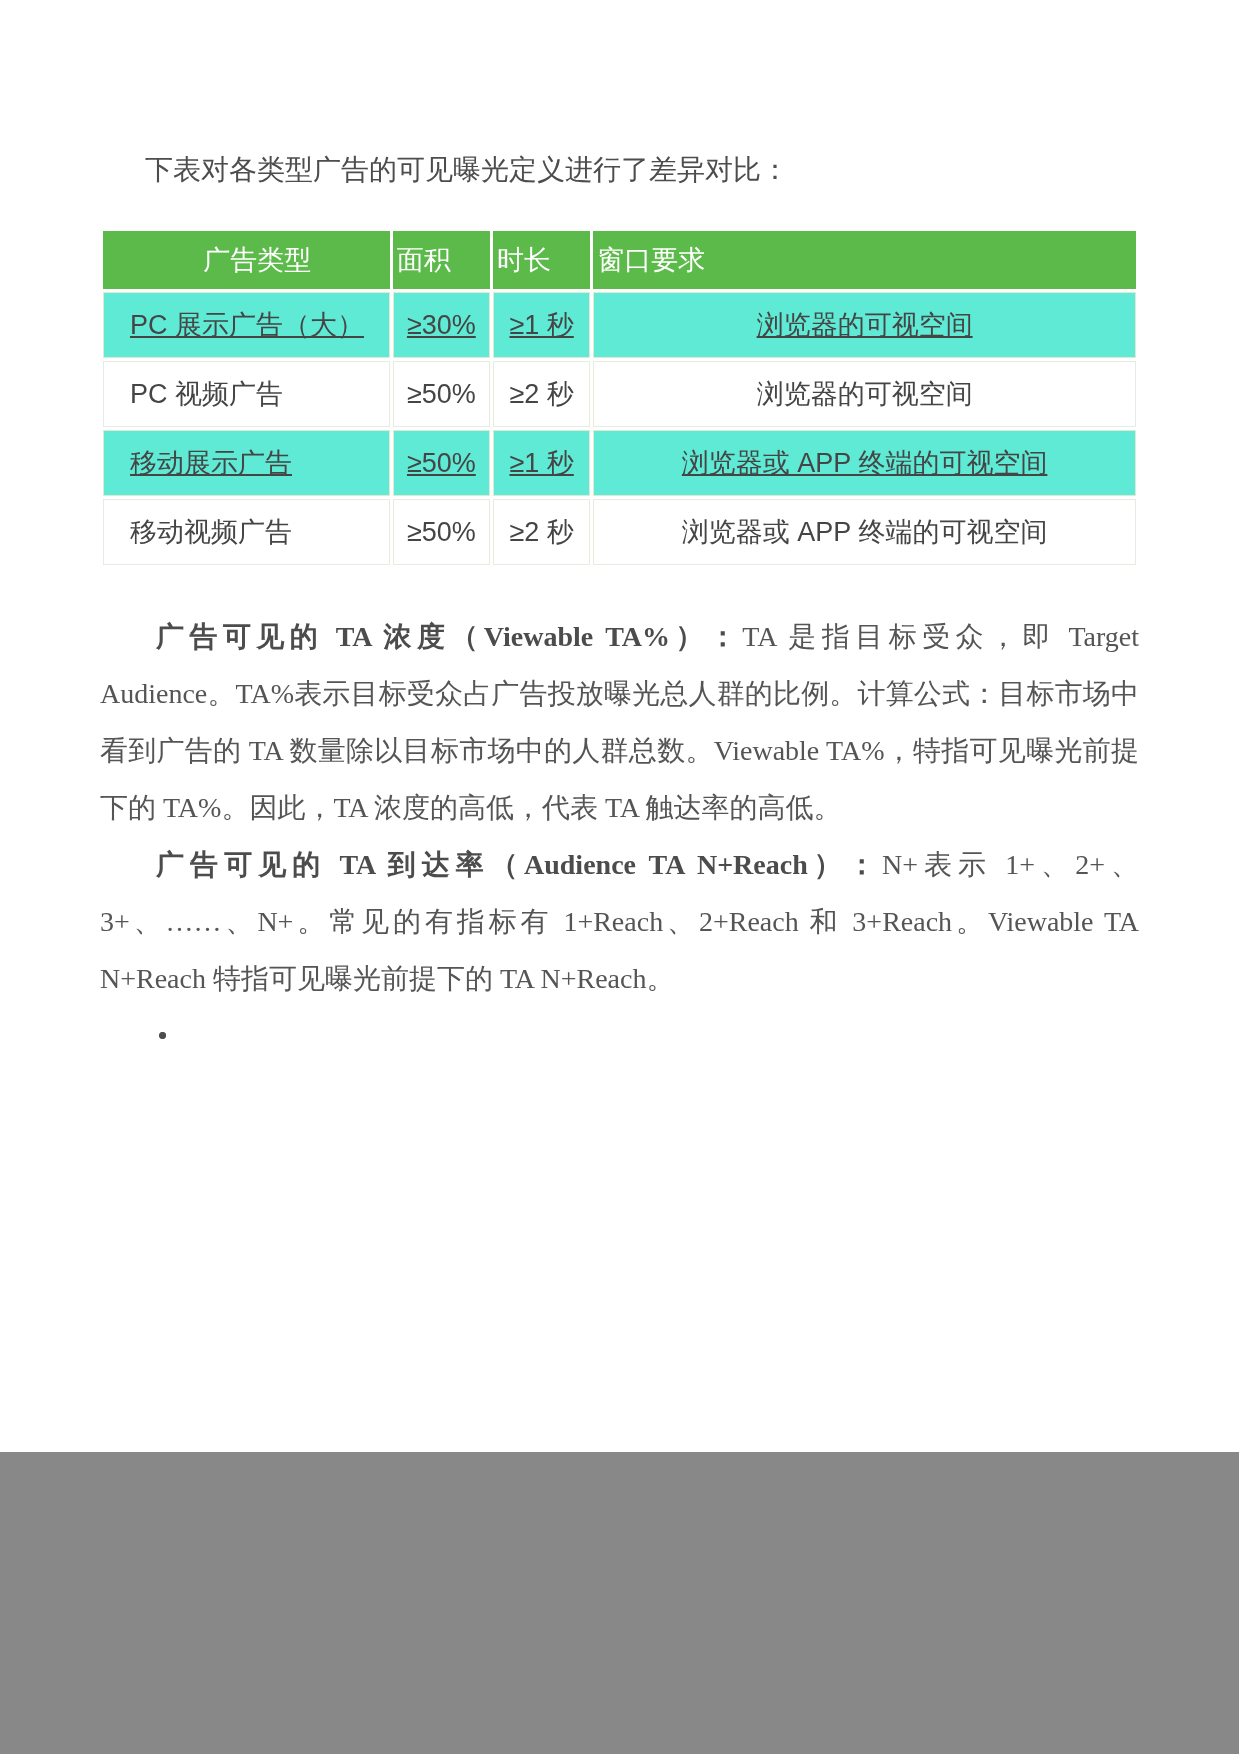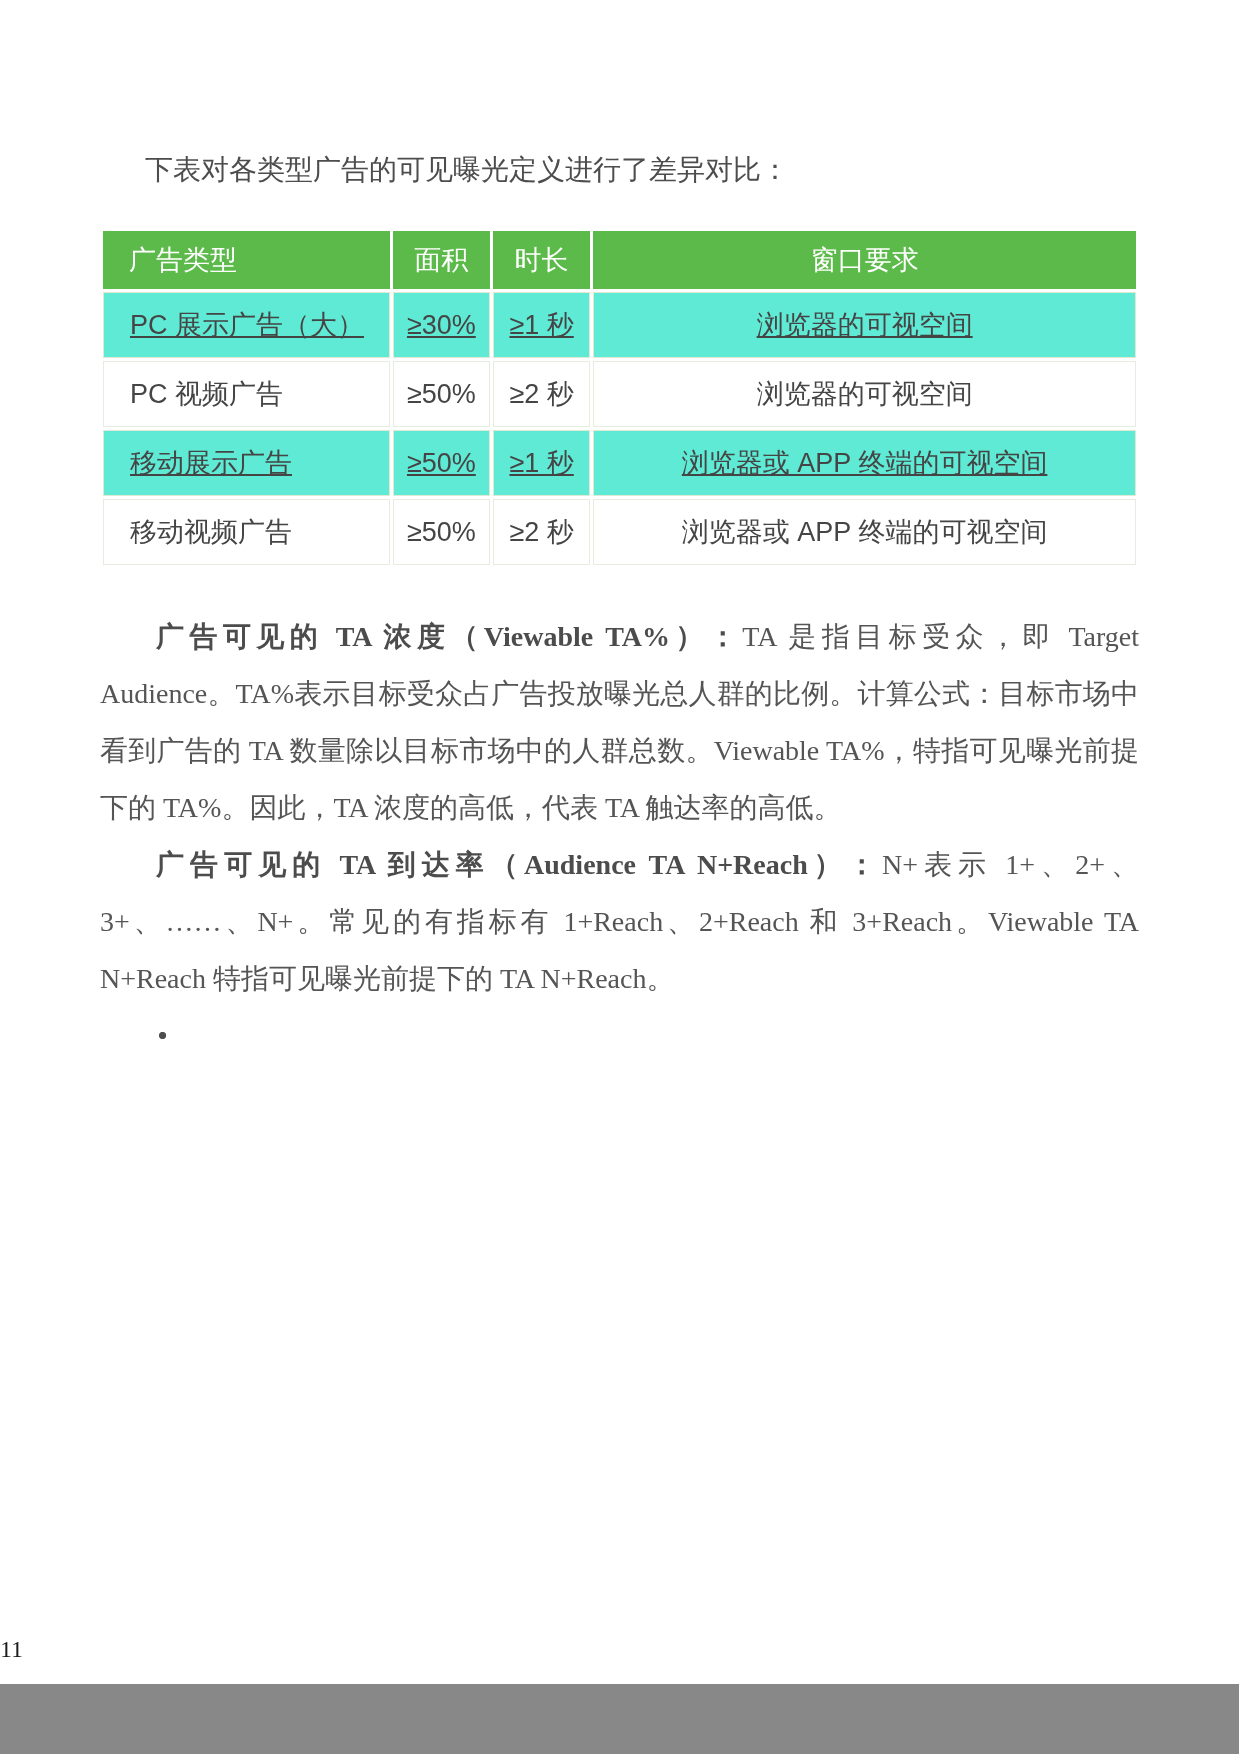--- a/index.html
+++ b/index.html
@@ -1,19 +1,19 @@
 <!DOCTYPE html>
 <html><head>
 <meta charset="utf-8">
 <style>
   html, body { margin: 0; padding: 0; background: #888; }
   .page {
     position: relative;
     width: 1239px;
-    height: 1684px;
+    height: 1452px;
     margin: 0 auto;
     background: #ffffff;
     font-family: "Liberation Sans", "DejaVu Sans", sans-serif;
     color: #4d4d4d;
     overflow: hidden;
   }
   .content { padding: 0 100px; }
 
   .intro {
     margin: 150px 0 0 0;
@@ -35,24 +35,24 @@
   col.c1 { width: 28%; }
   col.c2 { width: 9.5%; }
   col.c3 { width: 9.5%; }
   col.c4 { width: 53%; }
 
   table.viewability th {
     background: #5cba4a;
     color: #ffffff;
     font-weight: normal;
     height: 58px;
-    text-align: center;
+    text-align: left;
     padding: 0 4px;
   }
-  table.viewability th.first { text-align: left; padding-left: 26px; }
+  table.viewability th.first { text-align: center; padding-left: 26px; }
 
   table.viewability td {
     height: 64px;
     background: #ffffff;
     border: 1px solid #e6ecdf;
     text-align: center;
     padding: 0 4px;
   }
   table.viewability td.first { text-align: left; padding-left: 26px; }
   table.viewability tr.alt td { background: #5eead4; border-color: #dfe9d3; text-decoration: underline; }

